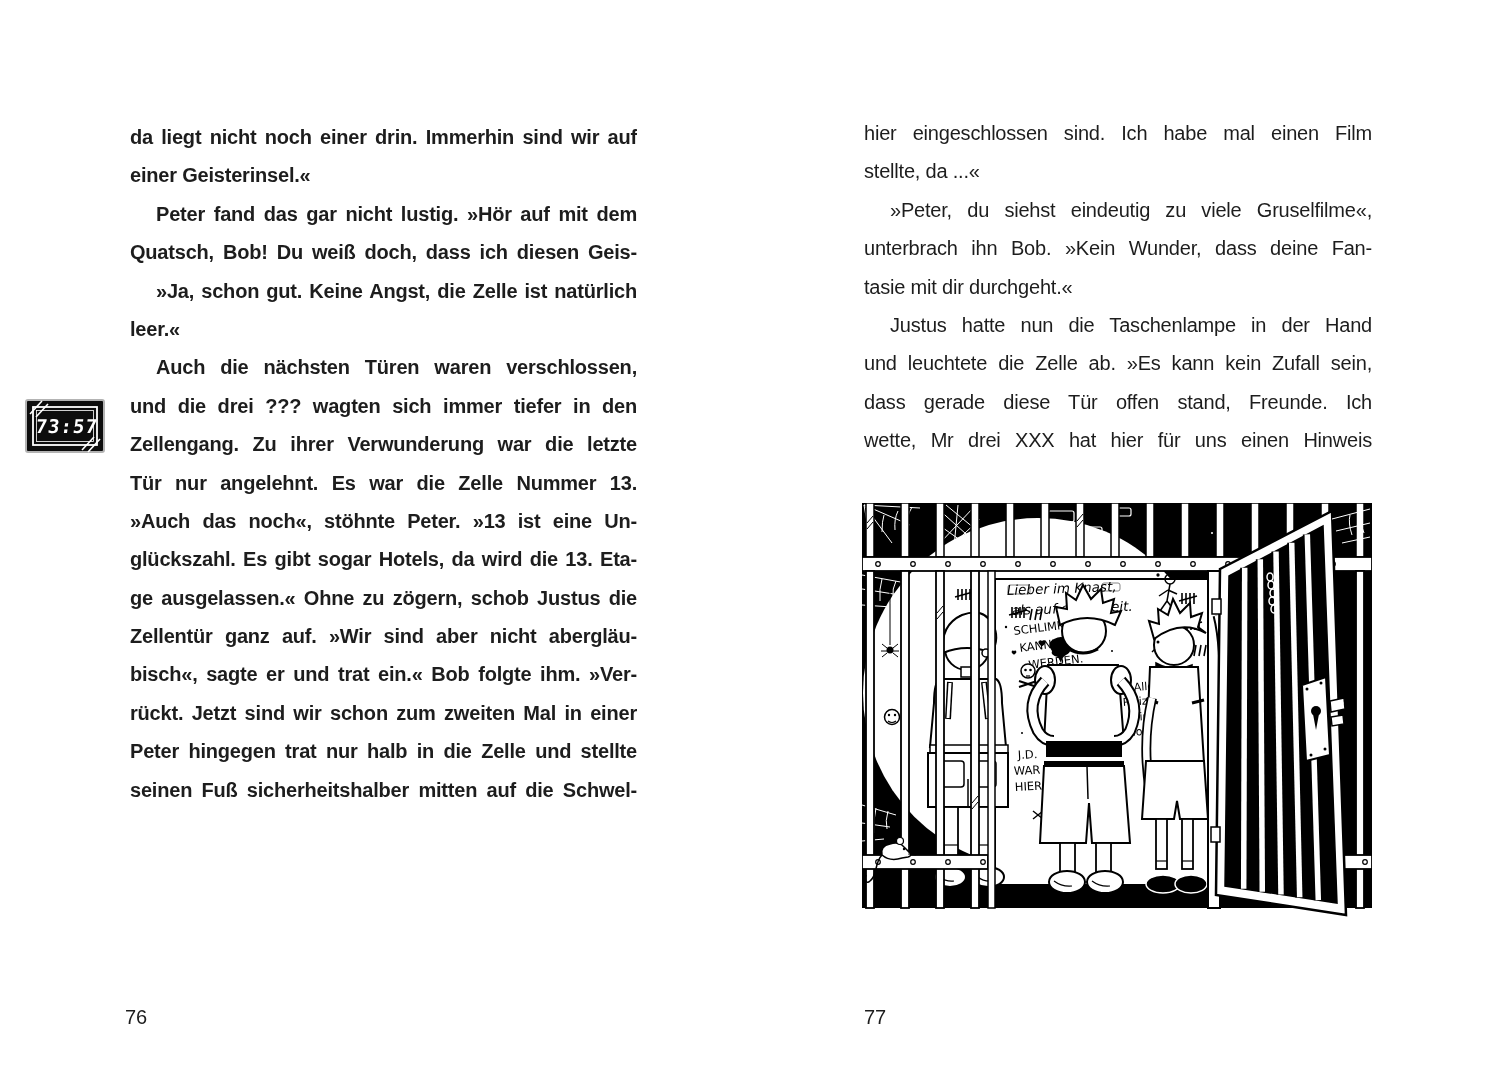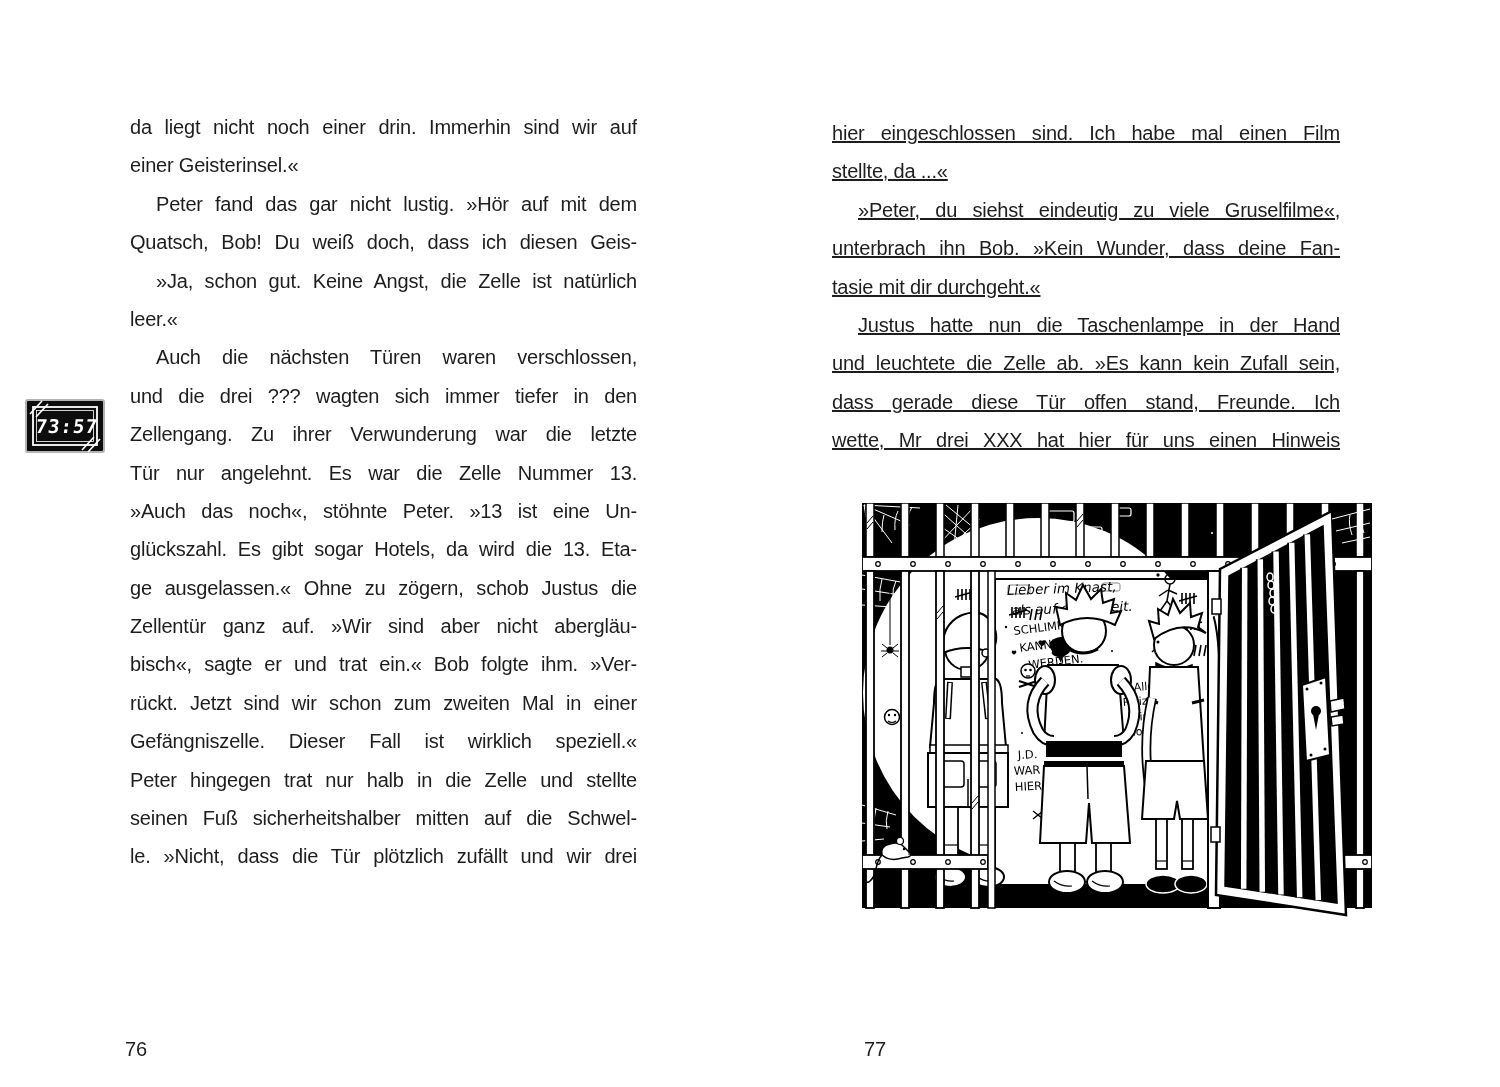--- a/index.html
+++ b/index.html
@@ -13,24 +13,24 @@
     font-size:20px; line-height:38.4px; letter-spacing:-0.2px;
     color:#1d1d1d;
   }
   .ln {
     height:38.4px; overflow:hidden;
     text-align:justify; text-align-last:justify;
   }
   .ln.last { text-align-last:left; }
   .ln.ind  { text-indent:26px; }
   .page-num {
-    position:absolute; font-size:20px; color:#1d1d1d; width:508px;margin-top:32px;
+    position:absolute; font-size:20px; color:#1d1d1d; width:508px;
   }
-  #left-text  { left:130px; top:108px; width:507px; }
-  #right-text { left:832px; top:114px;text-decoration:underline; }
+  #left-text  { left:130px; top:118px; width:507px;font-weight:bold; }
+  #right-text { left:864px; top:114px; }
   #left-page-num  { left:125px; top:1006px; text-align:left; }
   #right-page-num { left:864px; top:1006px; text-align:left; }
   #clock { position:absolute; left:25px; top:399px; }
   #illustration { position:absolute; left:862px; top:503px; }
 </style>
 </head>
 <body>
 
 <div id="left-text" class="page-text">
   <div>
@@ -49,24 +49,22 @@
     <div class="ln ind">Auch die nächsten Türen waren verschlossen,</div>
     <div class="ln">und die drei ??? wagten sich immer tiefer in den</div>
     <div class="ln">Zellengang. Zu ihrer Verwunderung war die letzte</div>
     <div class="ln">Tür nur angelehnt. Es war die Zelle Nummer 13.</div>
     <div class="ln">»Auch das noch«, stöhnte Peter. »13 ist eine Un-</div>
     <div class="ln">glückszahl. Es gibt sogar Hotels, da wird die 13. Eta-</div>
     <div class="ln">ge ausgelassen.« Ohne zu zögern, schob Justus die</div>
     <div class="ln">Zellentür ganz auf. »Wir sind aber nicht abergläu-</div>
     <div class="ln">bisch«, sagte er und trat ein.« Bob folgte ihm. »Ver-</div>
     <div class="ln">rückt. Jetzt sind wir schon zum zweiten Mal in einer</div>
-    <div class="ln">Gefängniszelle. Dieser Fall ist wirklich speziell.«</div>
     <div class="ln">Peter hingegen trat nur halb in die Zelle und stellte</div>
     <div class="ln">seinen Fuß sicherheitshalber mitten auf die Schwel-</div>
-    <div class="ln">le. »Nicht, dass die Tür plötzlich zufällt und wir drei</div>
   </div>
 </div>
 
 <div id="right-text" class="page-text">
   <div>
     <div class="ln">hier eingeschlossen sind. Ich habe mal einen Film</div>
     <div class="ln last">stellte, da ...«</div>
   </div>
   <div>
     <div class="ln ind">»Peter, du siehst eindeutig zu viele Gruselfilme«,</div>

